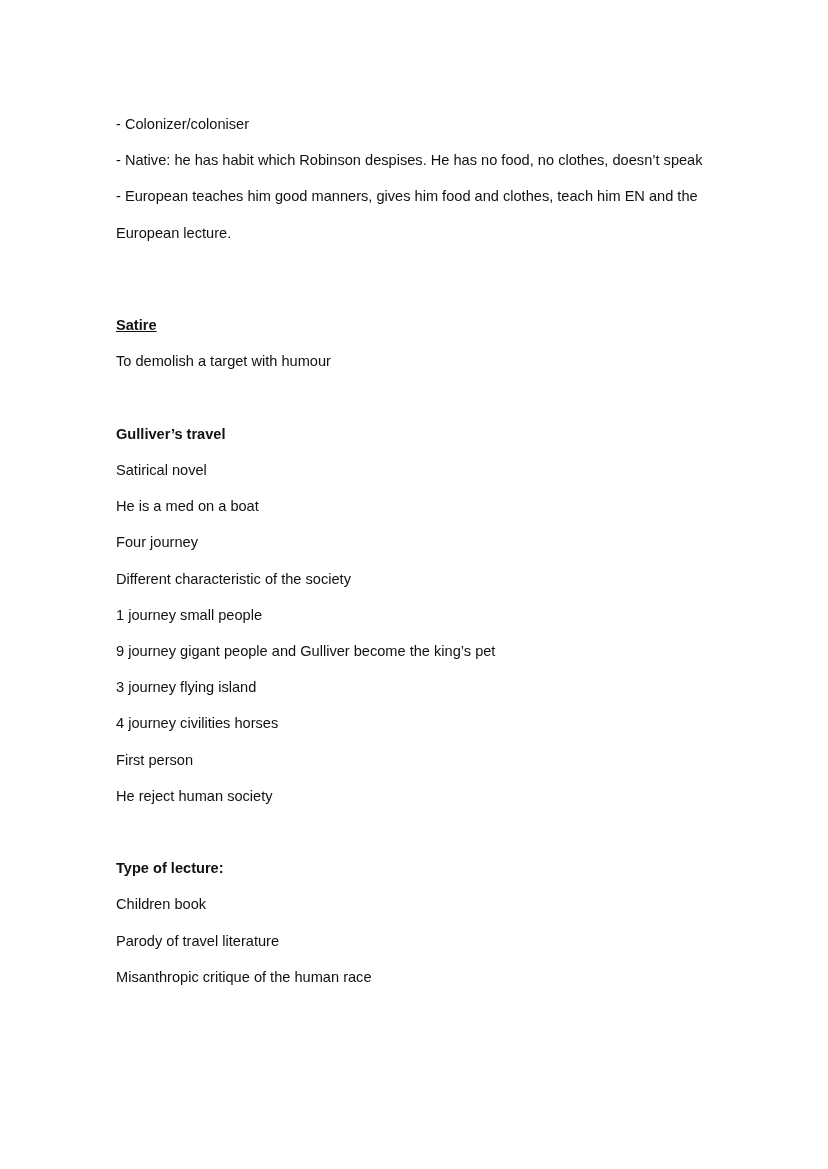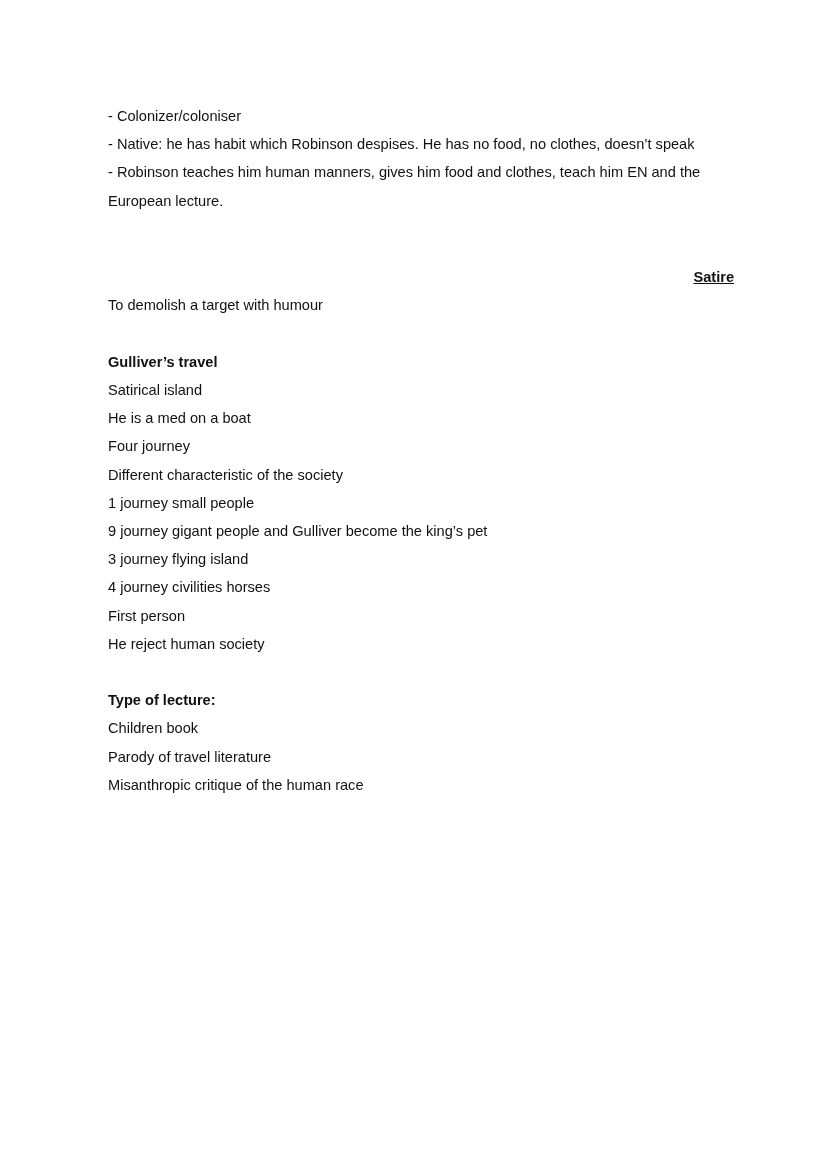--- a/index.html
+++ b/index.html
@@ -18,63 +18,63 @@
     .page {
       position: absolute;
       left: 100px;
       top: 98px;
       width: 640px;
       font-size: 14.6px;
       line-height: 20.2px;
     }
     .line {
       white-space: nowrap;
-      margin: 8px;
+      margin: 16px;
     }
     .spacer {
       height: 20.2px;
     }
     .spacer-lg {
       height: 40.4px;
     }
     .heading-center {
-      text-align: right;
+      text-align: left;
       font-weight: bold;
       text-decoration: underline;
       padding-left: 0;
       width: 626px;
     }
     .bold {
       font-weight: bold;
     }
   </style>
 </head>
 <body>
 
 <div class="page">
 
   <section>
     <p class="line">- Colonizer/coloniser</p>
     <p class="line">- Native: he has habit which Robinson despises. He has no food, no clothes, doesn’t speak</p>
-    <p class="line">- Robinson teaches him human manners, gives him food and clothes, teach him EN and the</p>
+    <p class="line">- European teaches him good manners, gives him food and clothes, teach him EN and the</p>
     <p class="line">European lecture.</p>
   </section>
 
   <div class="spacer-lg"></div>
 
   <section>
     <p class="line heading-center">Satire</p>
     <p class="line">To demolish a target with humour</p>
   </section>
 
   <div class="spacer"></div>
 
   <section>
     <p class="line bold">Gulliver’s travel</p>
-    <p class="line">Satirical island</p>
+    <p class="line">Satirical novel</p>
     <p class="line">He is a med on a boat</p>
     <p class="line">Four journey</p>
     <p class="line">Different characteristic of the society</p>
     <p class="line">1 journey small people</p>
     <p class="line">9 journey gigant people and Gulliver become the king’s pet</p>
     <p class="line">3 journey flying island</p>
     <p class="line">4 journey civilities horses</p>
     <p class="line">First person</p>
     <p class="line">He reject human society</p>
   </section>

